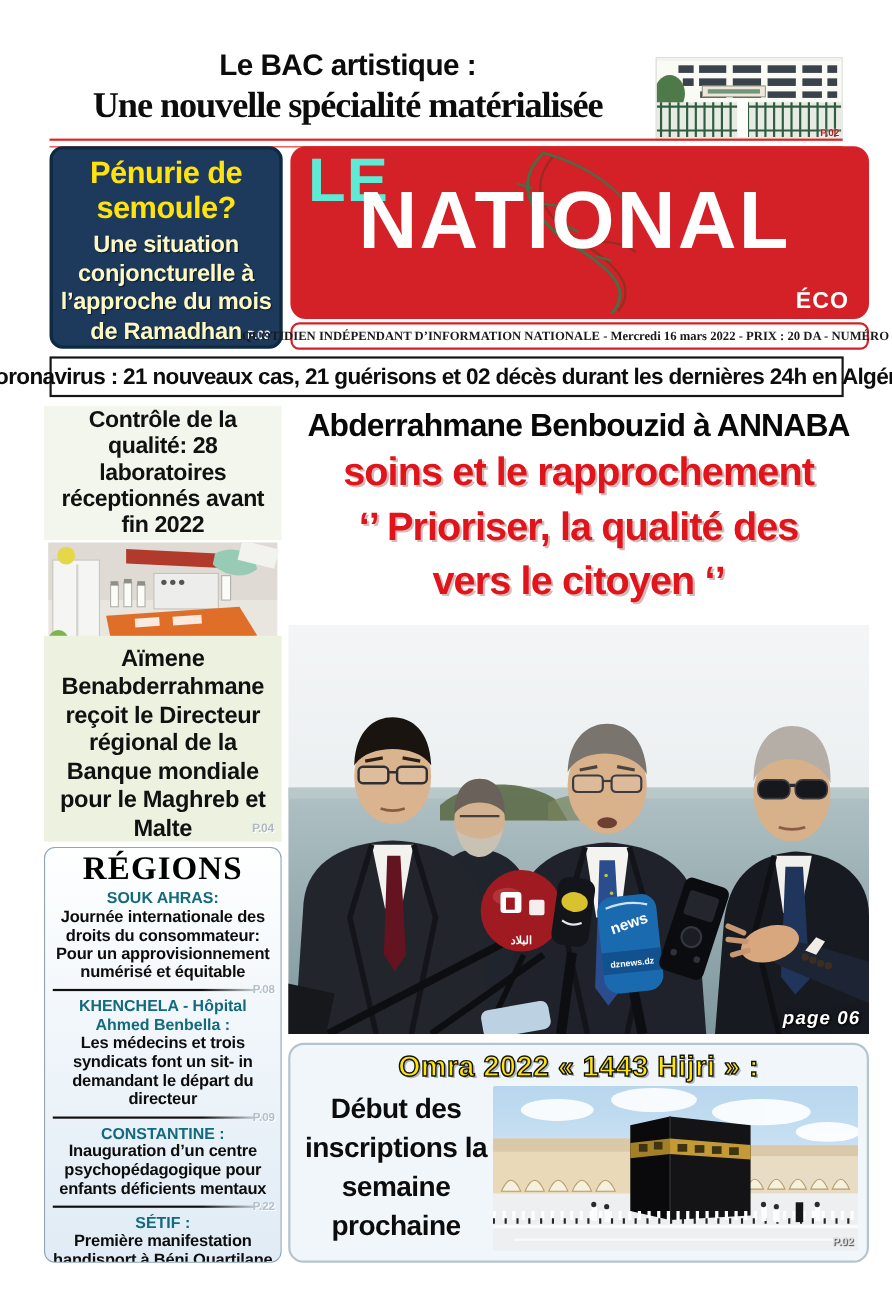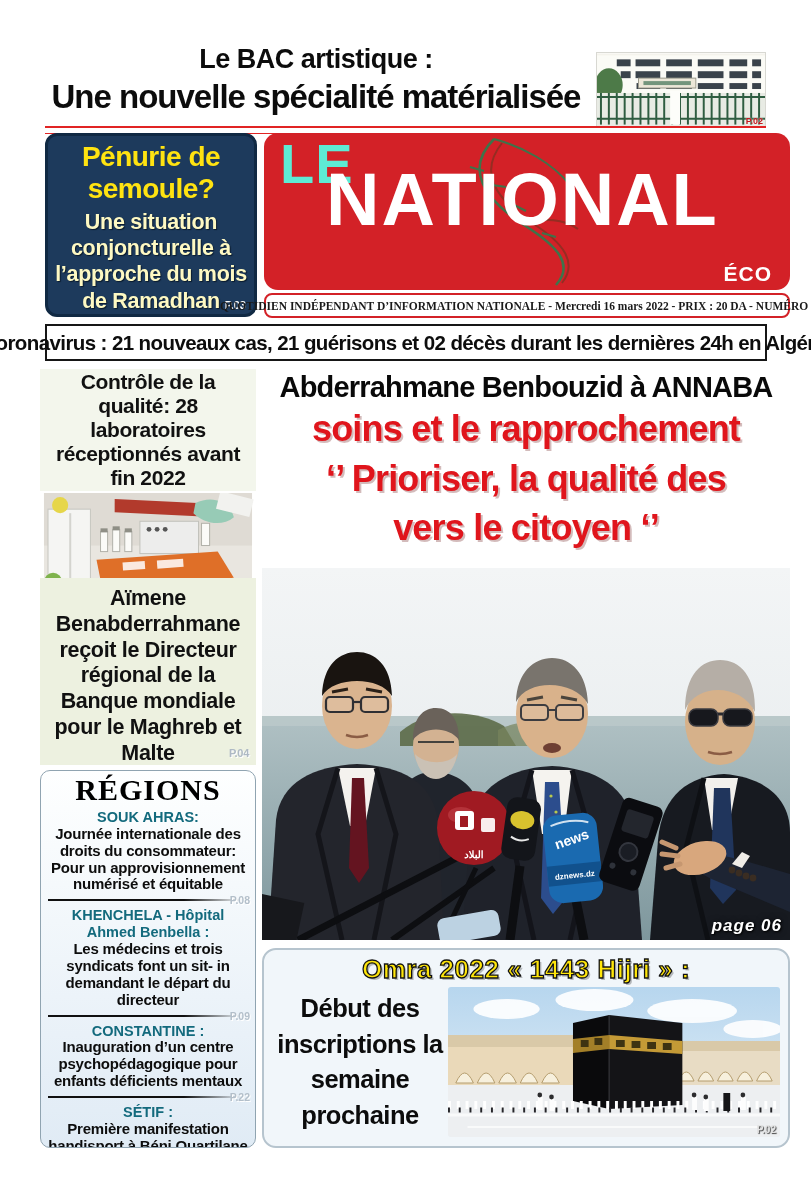--- a/index.html
+++ b/index.html
@@ -3,21 +3,21 @@
 <meta charset="utf-8">
 <style>
   html,body{margin:0;padding:0;background:#fff;}
   .page{position:relative;width:811px;height:1190px;background:#fff;overflow:hidden;
         font-family:"Liberation Sans",sans-serif;color:#111;}
   .abs{position:absolute;}
 
   
   .top-story{left:40px;top:44px;width:552px;text-align:center;}
   .top-kicker{font-size:27px;font-weight:800;letter-spacing:-0.5px;color:#0c0c0c;}
-  .top-title{font-size:33px;font-weight:800;letter-spacing:-1px;margin-top:3px;color:#0c0c0c;}
+  .top-title{font-size:33px;font-weight:800;letter-spacing:-1px;margin-top:3px;color:#0c0c0c;font-family:Liberation Serif, serif;}
   .top-photo{left:596px;top:52px;width:168px;height:74px;overflow:hidden;border:1px solid #d8d8d2;}
   .top-photo .pref{position:absolute;right:2px;bottom:1px;font-size:9px;font-weight:800;color:#c2181d;
                    text-shadow:0 0 2px #fff;}
   .top-rule{left:45px;top:126px;width:721px;height:5px;border-top:2px solid #e12424;border-bottom:1px solid #e12424;}
 
   
   .semoule{left:45px;top:133px;width:212px;height:184px;background:#1d3a5c;border:3px solid #102943;
            border-radius:12px;box-sizing:border-box;text-align:center;padding:5px 6px;}
   .semoule .kick{color:#ffe311;font-size:28px;font-weight:800;letter-spacing:-0.5px;}
   .semoule .body{color:#fef9c3;font-size:21.5px;font-weight:800;line-height:1.22;margin-top:4px;

